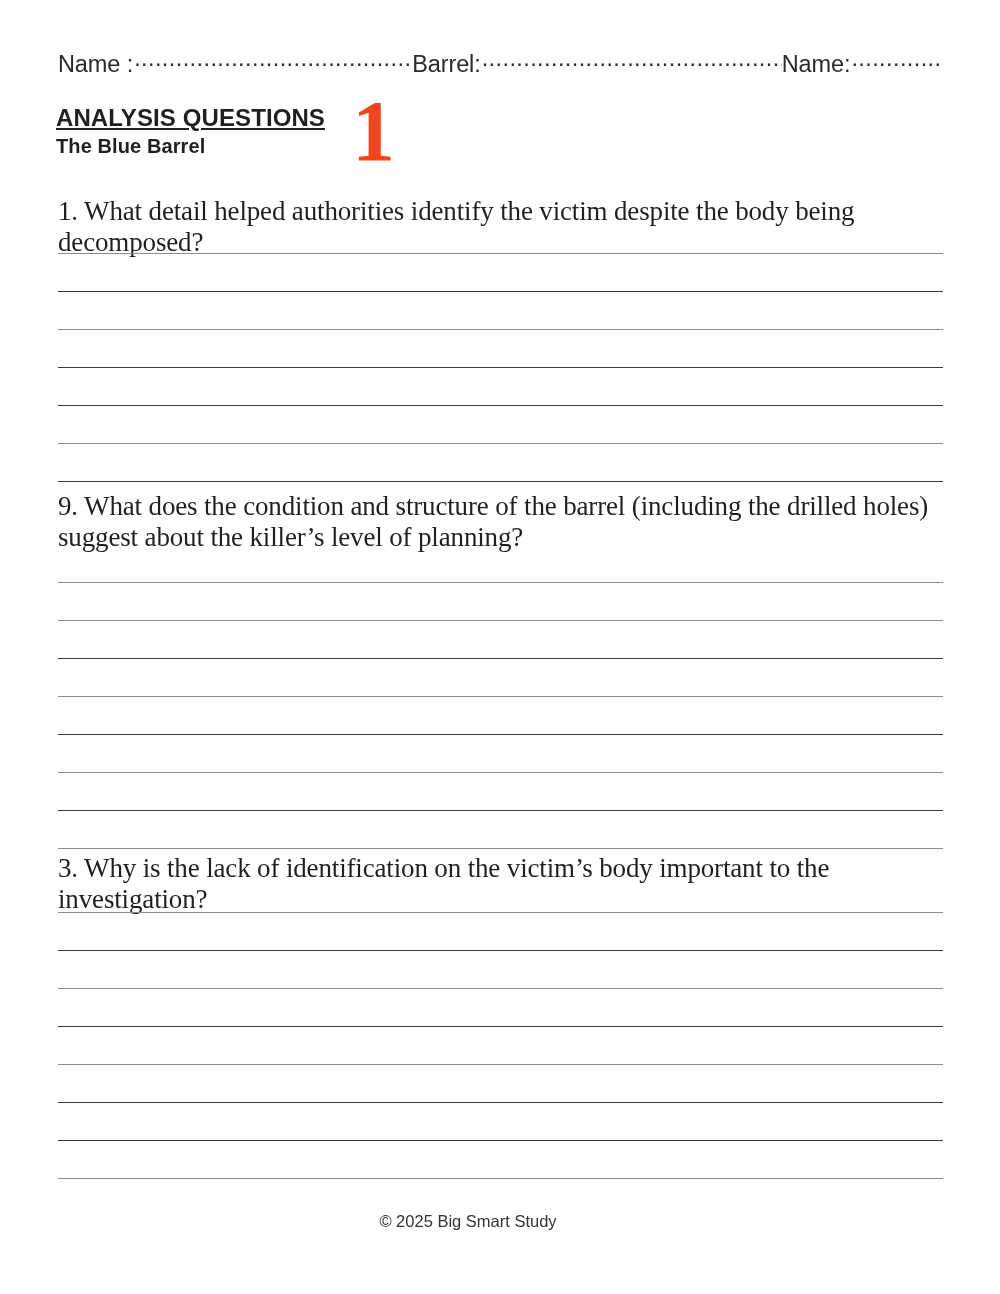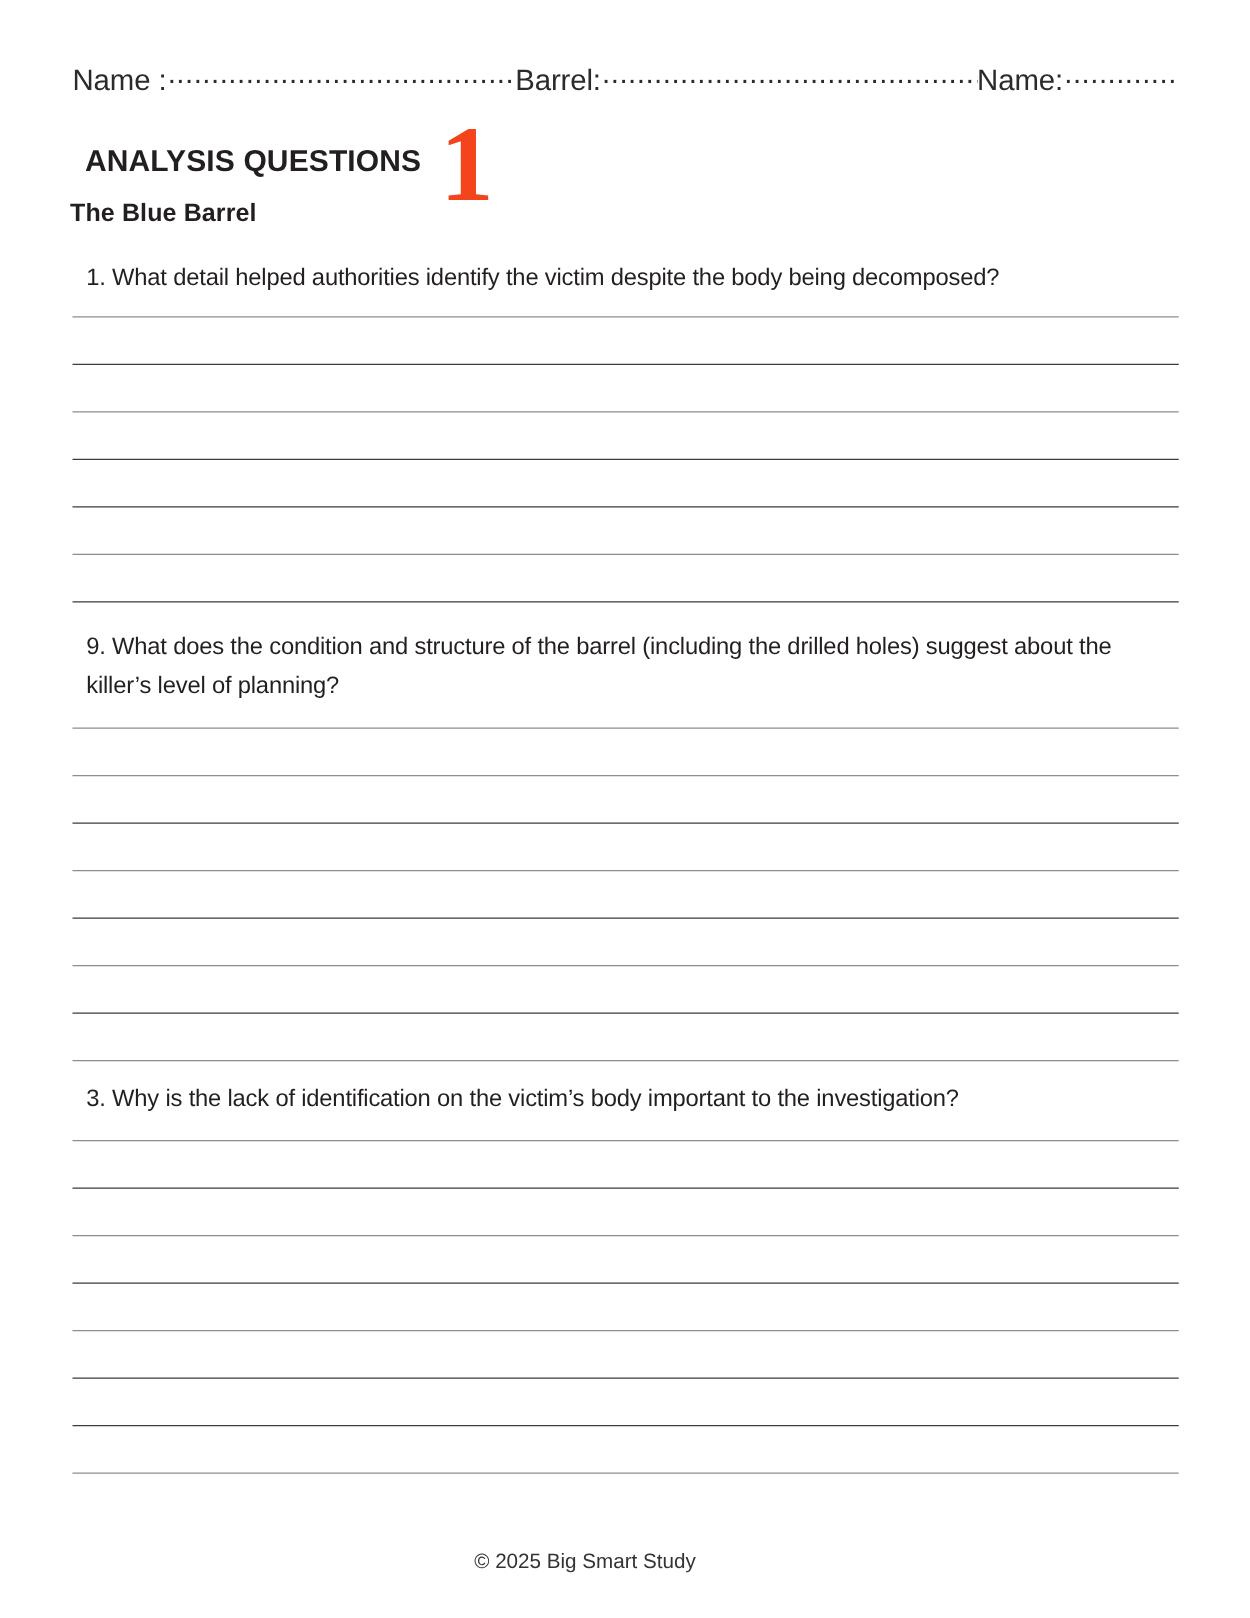--- a/index.html
+++ b/index.html
@@ -70,54 +70,56 @@
     left: 56px;
     top: 104px;
     width: 500px;
   }
   .title-main {
     font-size: 24px;
     font-weight: bold;
     letter-spacing: 0.1px;
     color: #231f20;
     line-height: 1.18;
-    margin: 12px;
+    margin: 0;
+    text-decoration: underline;
   }
   .title-sub {
     font-size: 20px;
     font-weight: bold;
     letter-spacing: 0.1px;
     color: #231f20;
     line-height: 1.25;
-    margin: 15px 0 0 0;
+    margin: 2px 0 0 0;
   }
   .worksheet-number {
     position: absolute;
     left: 352px;
     top: 88px;
     font-size: 86px;
     font-weight: bold;
     line-height: 1;
     font-family: "Liberation Serif", serif;
     color: #f4441b;
     letter-spacing: -2px;
   }
 
   
   .question {
     position: absolute;
     left: 58px;
     width: 890px;
   }
   .q-text {
-    font-size: 19px;
+    font-size: 27px;
     line-height: 31px;
     color: #231f20;
     letter-spacing: -0.15px;
-    margin: 11px;
+    margin: 0;
+    font-family: Liberation Serif, serif;
   }
 
   .lines {
     position: absolute;
     left: 58px;
     width: 885px;
   }
   .rule {
     height: 38px;
     border-bottom: 1.4px solid #8d8d8d;
@@ -130,21 +132,20 @@
   
   .footer {
     position: absolute;
     left: 0;
     right: 0;
     top: 1212px;
     text-align: center;
     font-size: 16.5px;
     color: #333333;
     font-family: "Liberation Sans", sans-serif;
-    margin-top: 28px;
   }
 </style>
 </head>
 <body>
 
 <div class="page">
 
   <div class="namerow">
     <span class="nr-label">Name :</span>
     <span class="nr-dots w-name"></span>

